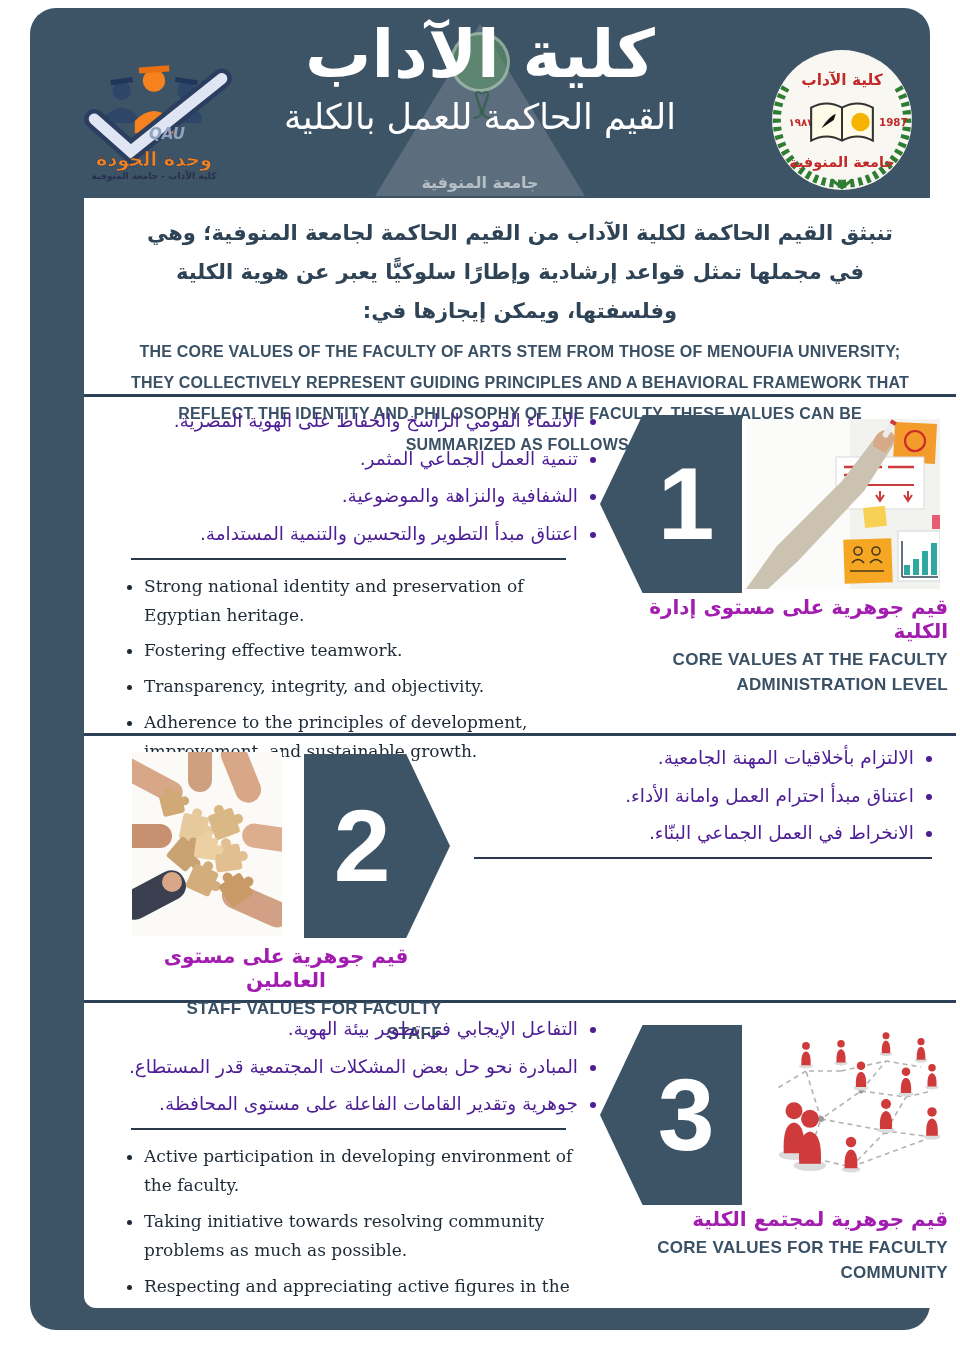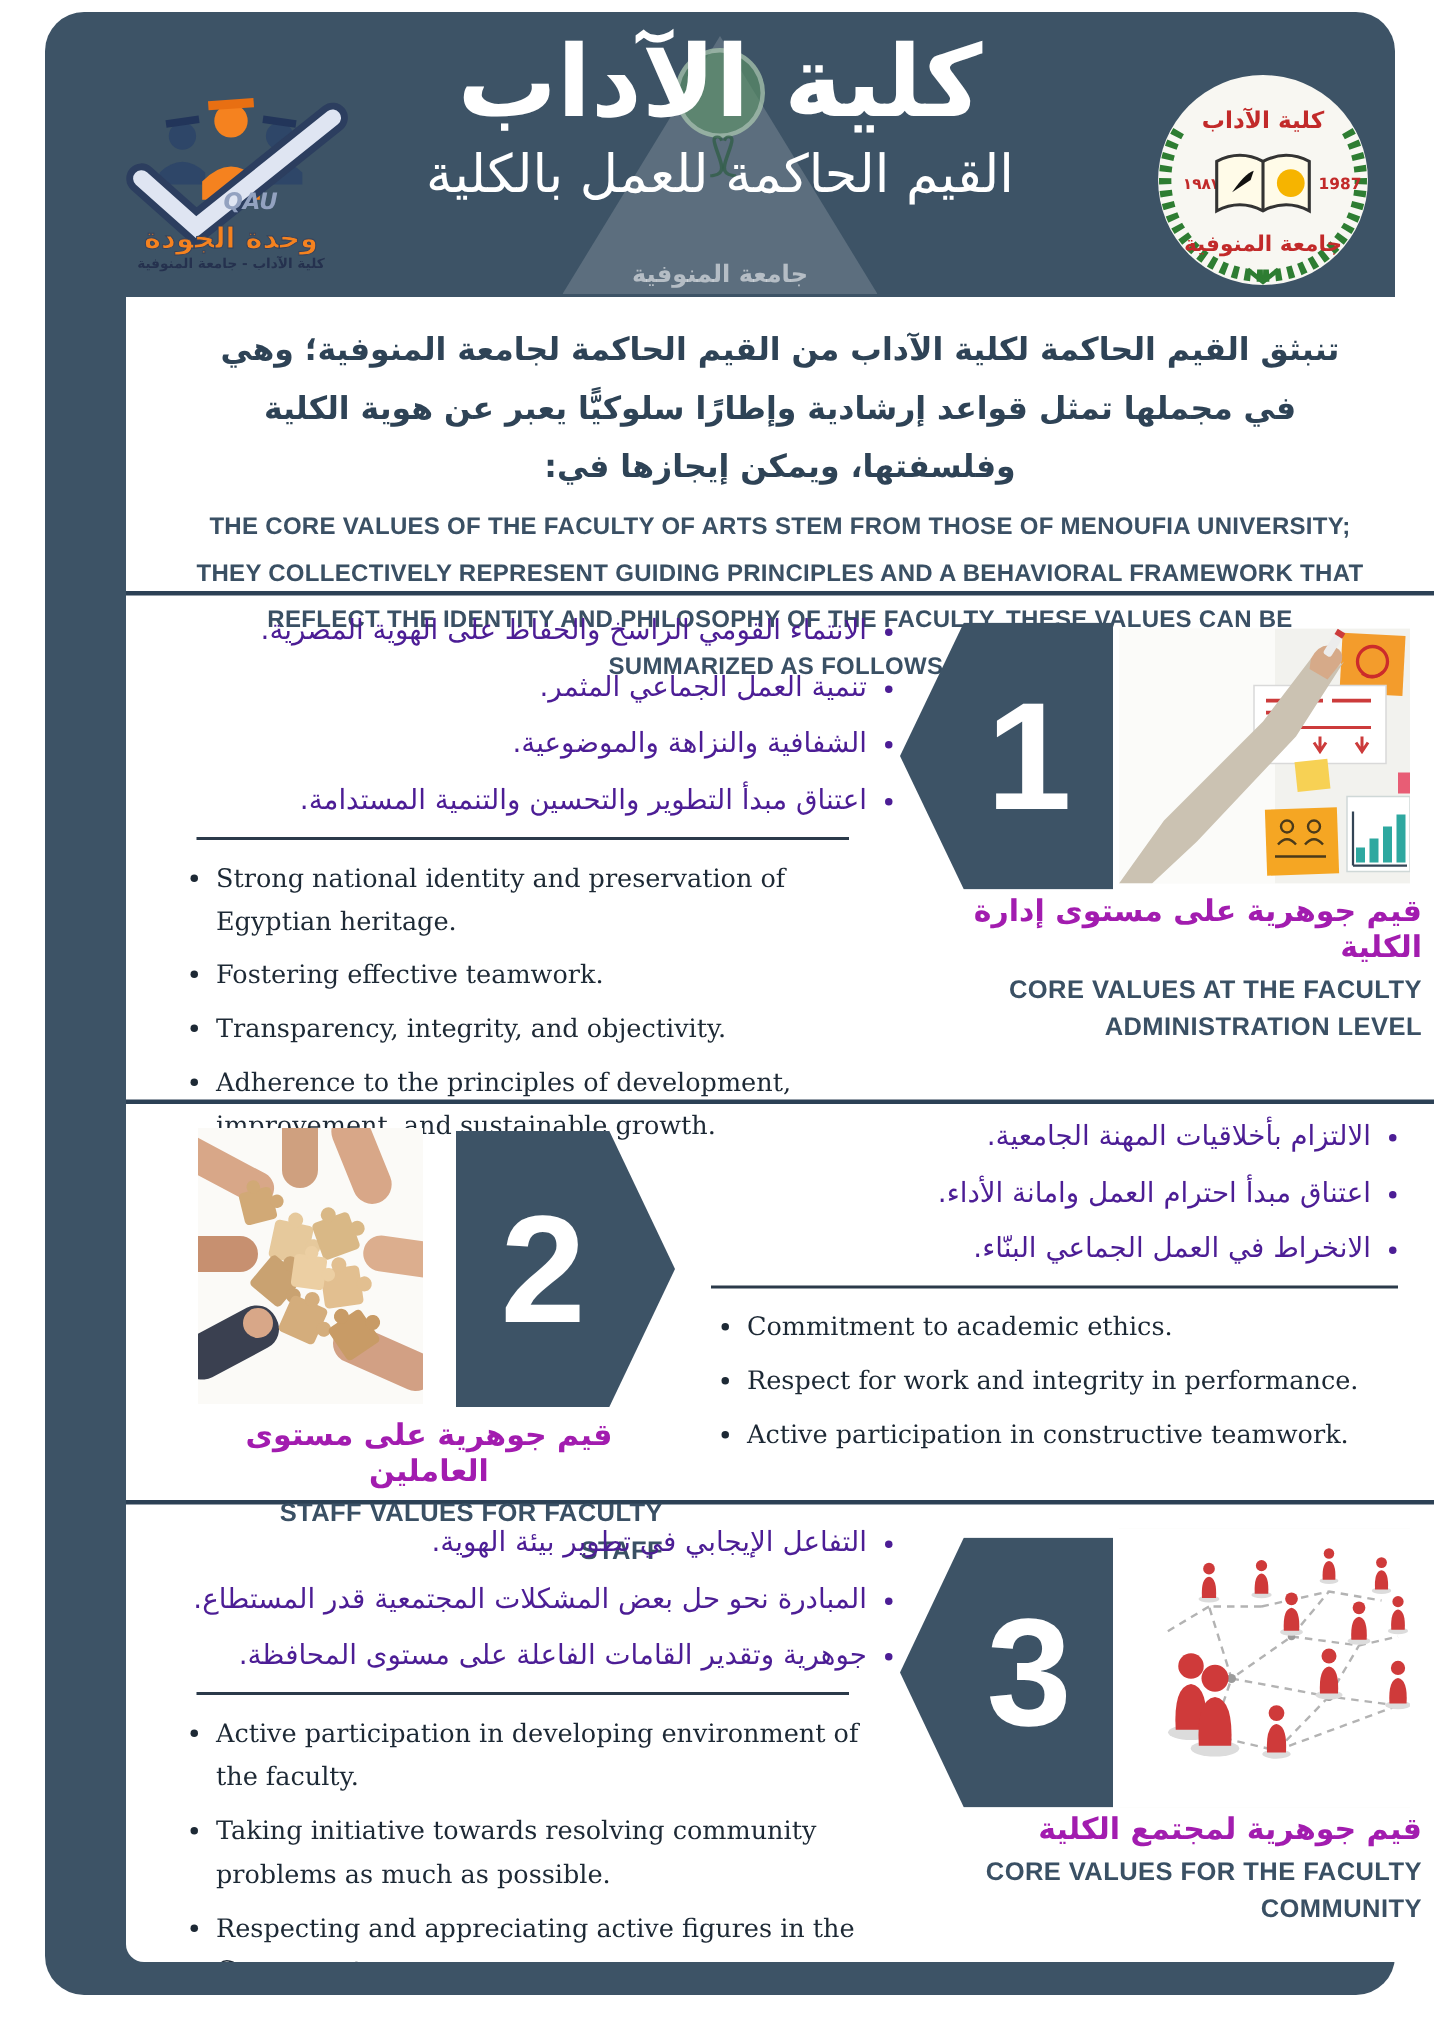--- a/index.html
+++ b/index.html
@@ -286,25 +286,20 @@
         <div class="st-ar" dir="rtl">قيم جوهرية على مستوى العاملين</div>
         <div class="st-en">STAFF VALUES FOR FACULTY STAFF</div>
       </div>
       <div class="txtcol">
         <ul class="ar" dir="rtl">
           <li>الالتزام بأخلاقيات المهنة الجامعية.</li>
           <li>اعتناق مبدأ احترام العمل وامانة الأداء.</li>
           <li>الانخراط في العمل الجماعي البنّاء.</li>
         </ul>
         <div class="midline"></div>
-        <ul class="en">
-          <li>Commitment to academic ethics.</li>
-          <li>Respect for work and integrity in performance.</li>
-          <li>Active participation in constructive teamwork.</li>
-        </ul>
       </div>
     </div>
 
     <div class="hdiv"></div>
 
     <div class="sec sec3">
       <div class="txtcol">
         <ul class="ar" dir="rtl">
           <li>التفاعل الإيجابي في تطوير بيئة الهوية.</li>
           <li>المبادرة نحو حل بعض المشكلات المجتمعية قدر المستطاع.</li>

